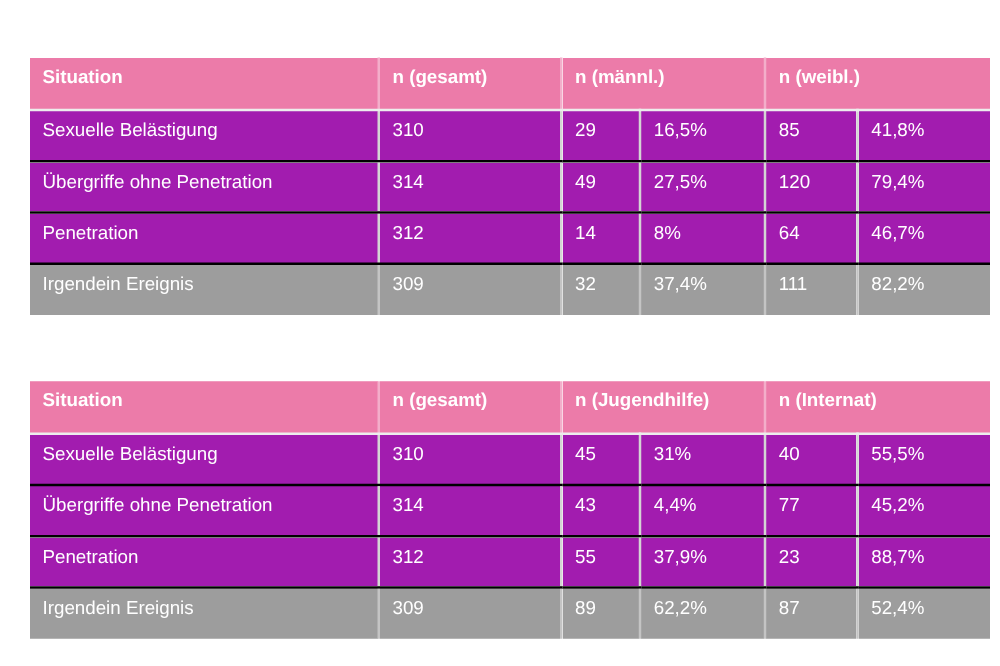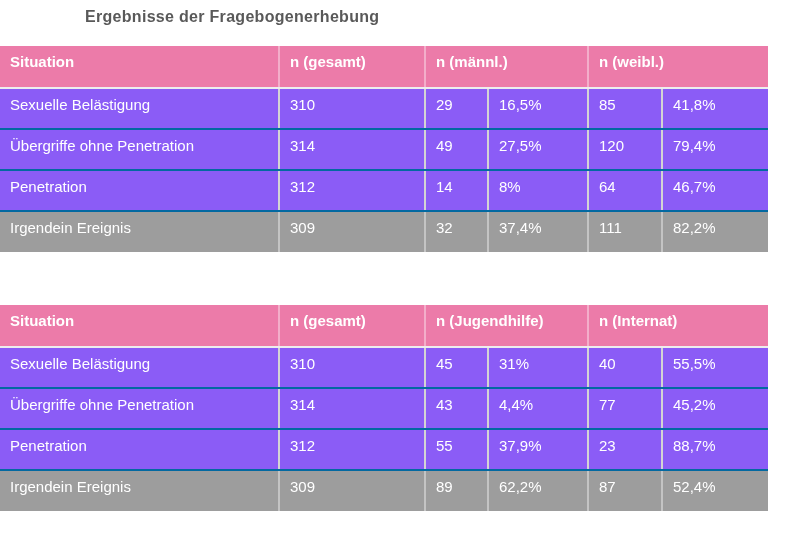--- a/index.html
+++ b/index.html
@@ -20,21 +20,21 @@
     left: 85px;
     top: 8px;
     font-size: 16px;
     font-weight: bold;
     color: #595959;
     letter-spacing: 0.3px;
     white-space: nowrap;
   }
   table.results {
     position: absolute;
-    left: 0;
+    left: 24px;
     width: 768px;
     border-collapse: collapse;
     table-layout: fixed;
   }
   table.table-1 { top: 46px; }
   table.table-2 { top: 305px; }
 
   table.results th, table.results td {
     box-sizing: border-box;
     vertical-align: top;
@@ -48,38 +48,37 @@
   table.results th {
     height: 42px;
     background: #ec7ba9;
     font-weight: bold;
     border-right: 2px solid #f3aeca;
     border-bottom: 2px solid #ededed;
   }
   table.results th:last-child { border-right: none; }
   table.results td {
     height: 41px;
-    background: #8b5cf6;
+    background: #a21caf;
     font-weight: normal;
     border-right: 2px solid #d4d4d4;
-    border-bottom: 2px solid #0369a1;
+    border-bottom: 2px solid #000000;
   }
   table.results td:last-child { border-right: none; }
   table.results tr.last-row td {
     background: #9d9d9d;
     border-bottom: none;
     border-right-color: #c4c4c4;
   }
 </style>
 </head>
 <body>
 
 <div class="slide">
 
-  <div class="slide-title">Ergebnisse der Fragebogenerhebung</div>
 
   <table class="results table-1">
     <colgroup>
       <col style="width:279px">
         <col style="width:146px">
         <col style="width:63px">
       <col style="width:100px">
         <col style="width:74px">
         <col style="width:106px">
     </colgroup>

